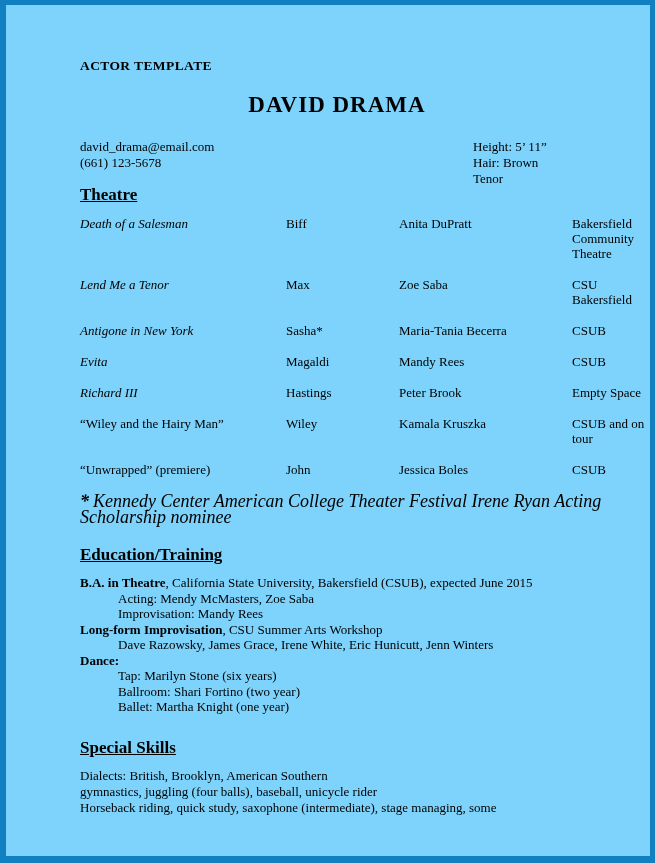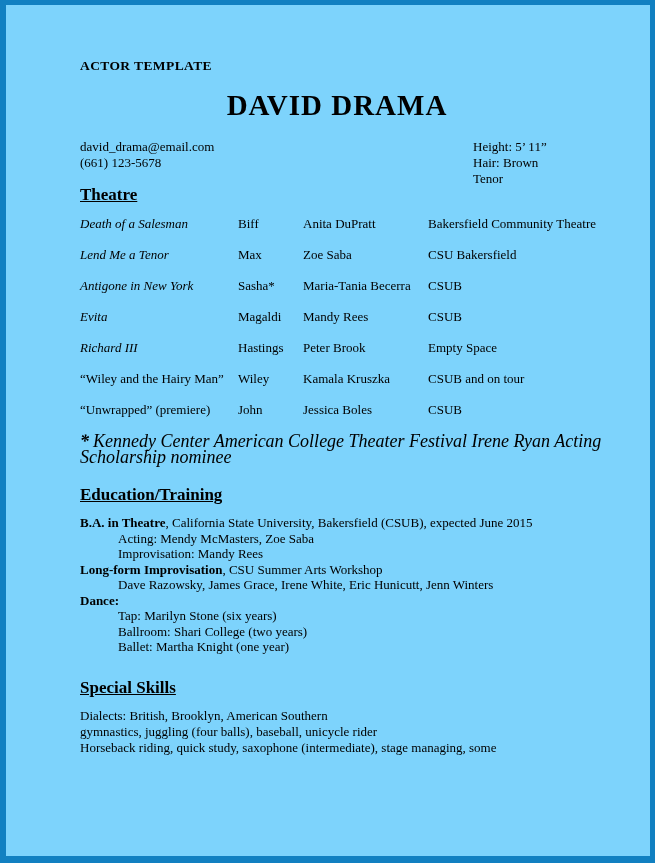--- a/index.html
+++ b/index.html
@@ -21,21 +21,21 @@
   }
   .template-label {
     margin: 53px 0 0 74px;
     font-size: 13.5px; font-weight: bold;
     letter-spacing: 0.4px;
     line-height: 15px;
   }
   .main-title {
     margin: 16px 0 0 18px;
     text-align: center;
-    font-size: 29px; font-weight: bold;
+    font-size: 23px; font-weight: bold;
     letter-spacing: 1px;
     line-height: 32px;
   }
   .contact {
     position: relative;
     margin: 18px 0 0 74px;
     font-size: 13px; line-height: 16px;
   }
   .contact .c-right {
     position: absolute; left: 393px; top: 0;
@@ -51,20 +51,21 @@
   .sec-heading.skills { margin-top: 24px; }
   .t-table {
     margin: 12px 0 0 74px;
     font-size: 13px;
   }
   .t-row {
     display: grid;
     grid-template-columns: 158px 65px 125px 1fr;
     line-height: 15px;
     margin-bottom: 16px;
+    gap: 48px;
   }
   .t-title.it { font-style: italic; }
   .footnote {
     margin: 1px 0 0 74px;
     font-size: 18px; font-style: italic;
     line-height: 16px;
   }
   .footnote .fn-marker { font-weight: bold; }
   .footnote .fn-text { margin-left: 4px; }
   .edu-block, .skills-block {
@@ -151,21 +152,21 @@
   <div class="sec-heading education">Education/Training</div>
 
   <div class="edu-block">
     <div class="edu-line"><b>B.A. in Theatre</b><span>, California State University, Bakersfield (CSUB), expected June 2015</span></div>
     <div class="edu-detail">Acting: Mendy McMasters, Zoe Saba</div>
     <div class="edu-detail">Improvisation: Mandy Rees</div>
     <div class="edu-line"><b>Long-form Improvisation</b><span>, CSU Summer Arts Workshop</span></div>
     <div class="edu-detail">Dave Razowsky, James Grace, Irene White, Eric Hunicutt, Jenn Winters</div>
     <div class="edu-line"><b>Dance:</b><span></span></div>
     <div class="edu-detail">Tap: Marilyn Stone (six years)</div>
-    <div class="edu-detail">Ballroom: Shari College (two years)</div>
+    <div class="edu-detail">Ballroom: Shari Fortino (two year)</div>
     <div class="edu-detail">Ballet: Martha Knight (one year)</div>
   </div>
 
   <div class="sec-heading skills">Special Skills</div>
 
   <div class="skills-block">
     <div>Dialects: British, Brooklyn, American Southern</div>
     <div>gymnastics, juggling (four balls), baseball, unicycle rider</div>
     <div>Horseback riding, quick study, saxophone (intermediate), stage managing, some</div>
   </div>

